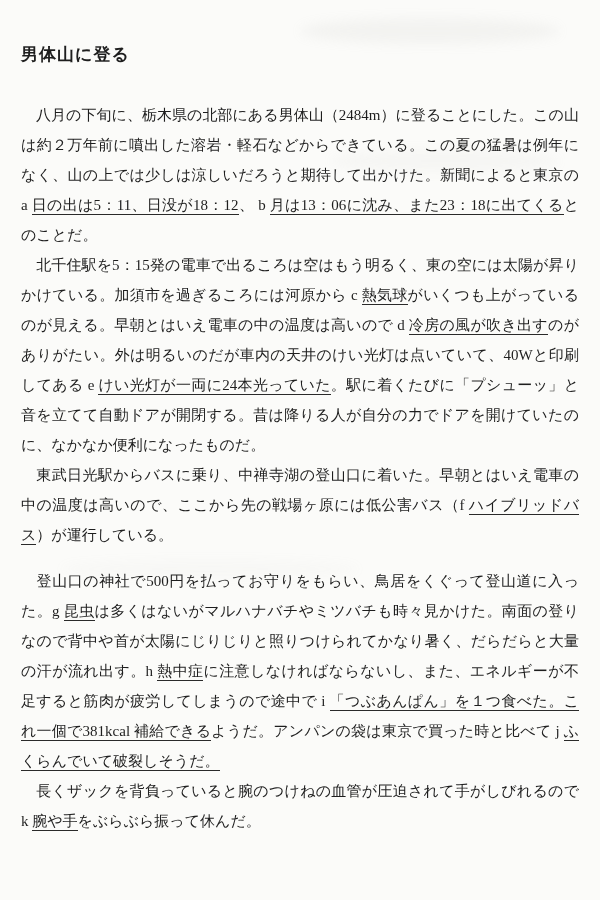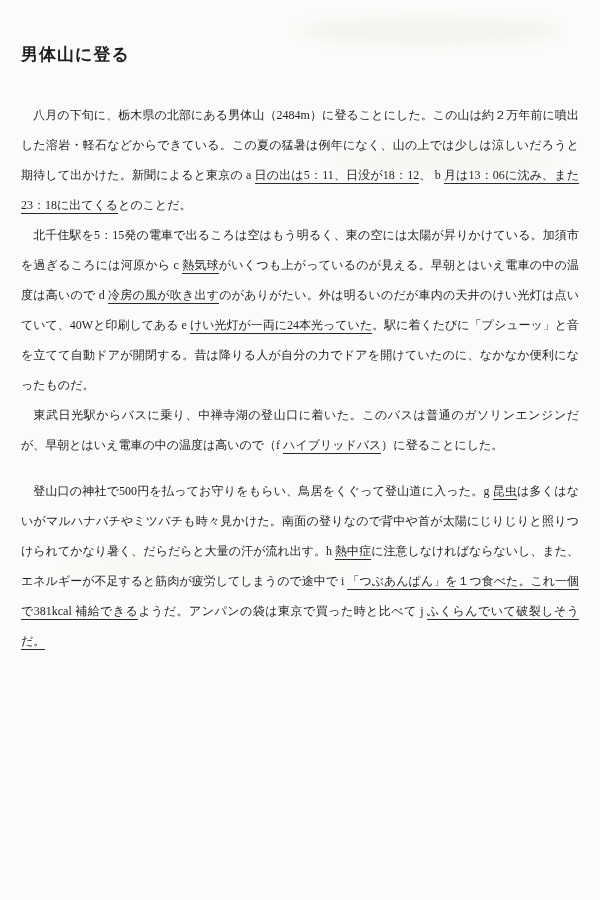--- a/index.html
+++ b/index.html
@@ -34,21 +34,21 @@
     height: 900px;
   }
   .title {
     font-size: 17px;
     line-height: 30px;
     margin: 0 0 30px 0;
     letter-spacing: 1px;
   }
   .para {
     margin: 0;
-    font-size: 12px;
+    font-size: 15px;
     line-height: 30px;
     text-align: justify;
     text-justify: inter-ideograph;
   }
   .para.space-before {
     margin-top: 16px;
   }
   .useg {
     border-bottom: 1.2px solid #2a2a2a;
     padding-bottom: 1px;
@@ -59,16 +59,17 @@
 
 <div class="scan-noise noise1"></div>
 <div class="scan-noise noise2"></div>
 <div class="scan-noise noise3"></div>
 
 <div class="page">
   <h1 class="title">男体山に登る</h1>
   <div>
       <p class="para"><span class="seg">　八月の下旬に、栃木県の北部にある男体山（2484m）に登ることにした。この山は約２万年前に噴出した溶岩・軽石などからできている。この夏の猛暑は例年になく、山の上では少しは涼しいだろうと期待して出かけた。新聞によると東京の a </span><span class="useg">日の出は5：11、日没が18：12</span><span class="seg">、 b </span><span class="useg">月は13：06に沈み、また23：18に出てくる</span><span class="seg">とのことだ。</span></p>
       <p class="para"><span class="seg">　北千住駅を5：15発の電車で出るころは空はもう明るく、東の空には太陽が昇りかけている。加須市を過ぎるころには河原から c </span><span class="useg">熱気球</span><span class="seg">がいくつも上がっているのが見える。早朝とはいえ電車の中の温度は高いので d </span><span class="useg">冷房の風が吹き出す</span><span class="seg">のがありがたい。外は明るいのだが車内の天井のけい光灯は点いていて、40Wと印刷してある e </span><span class="useg">けい光灯が一両に24本光っていた</span><span class="seg">。駅に着くたびに「プシューッ」と音を立てて自動ドアが開閉する。昔は降りる人が自分の力でドアを開けていたのに、なかなか便利になったものだ。</span></p>
-      <p class="para"><span class="seg">　東武日光駅からバスに乗り、中禅寺湖の登山口に着いた。このバスは普通のガソリンエンジンだが、早朝とはいえ電車の中の温度は高いので（f </span><span class="useg">ハイブリッドバス</span><span class="seg">）に登ることにした。</span></p>
+      <p class="para"><span class="seg">　東武日光駅からバスに乗り、中禅寺湖の登山口に着いた。早朝とはいえ電車の中の温度は高いので、ここから先の戦場ヶ原には低公害バス（f </span><span class="useg">ハイブリッドバス</span><span class="seg">）が運行している。</span></p>
       <p class="para space-before"><span class="seg">　登山口の神社で500円を払ってお守りをもらい、鳥居をくぐって登山道に入った。g </span><span class="useg">昆虫</span><span class="seg">は多くはないがマルハナバチやミツバチも時々見かけた。南面の登りなので背中や首が太陽にじりじりと照りつけられてかなり暑く、だらだらと大量の汗が流れ出す。h </span><span class="useg">熱中症</span><span class="seg">に注意しなければならないし、また、エネルギーが不足すると筋肉が疲労してしまうので途中で i </span><span class="useg">「つぶあんぱん」を１つ食べた。これ一個で381kcal 補給できる</span><span class="seg">ようだ。アンパンの袋は東京で買った時と比べて j </span><span class="useg">ふくらんでいて破裂しそうだ。</span></p>
+      <p class="para"><span class="seg">　長くザックを背負っていると腕のつけねの血管が圧迫されて手がしびれるので k </span><span class="useg">腕や手</span><span class="seg">をぶらぶら振って休んだ。</span></p>
     </div>
 </div>
 
 </body></html>

